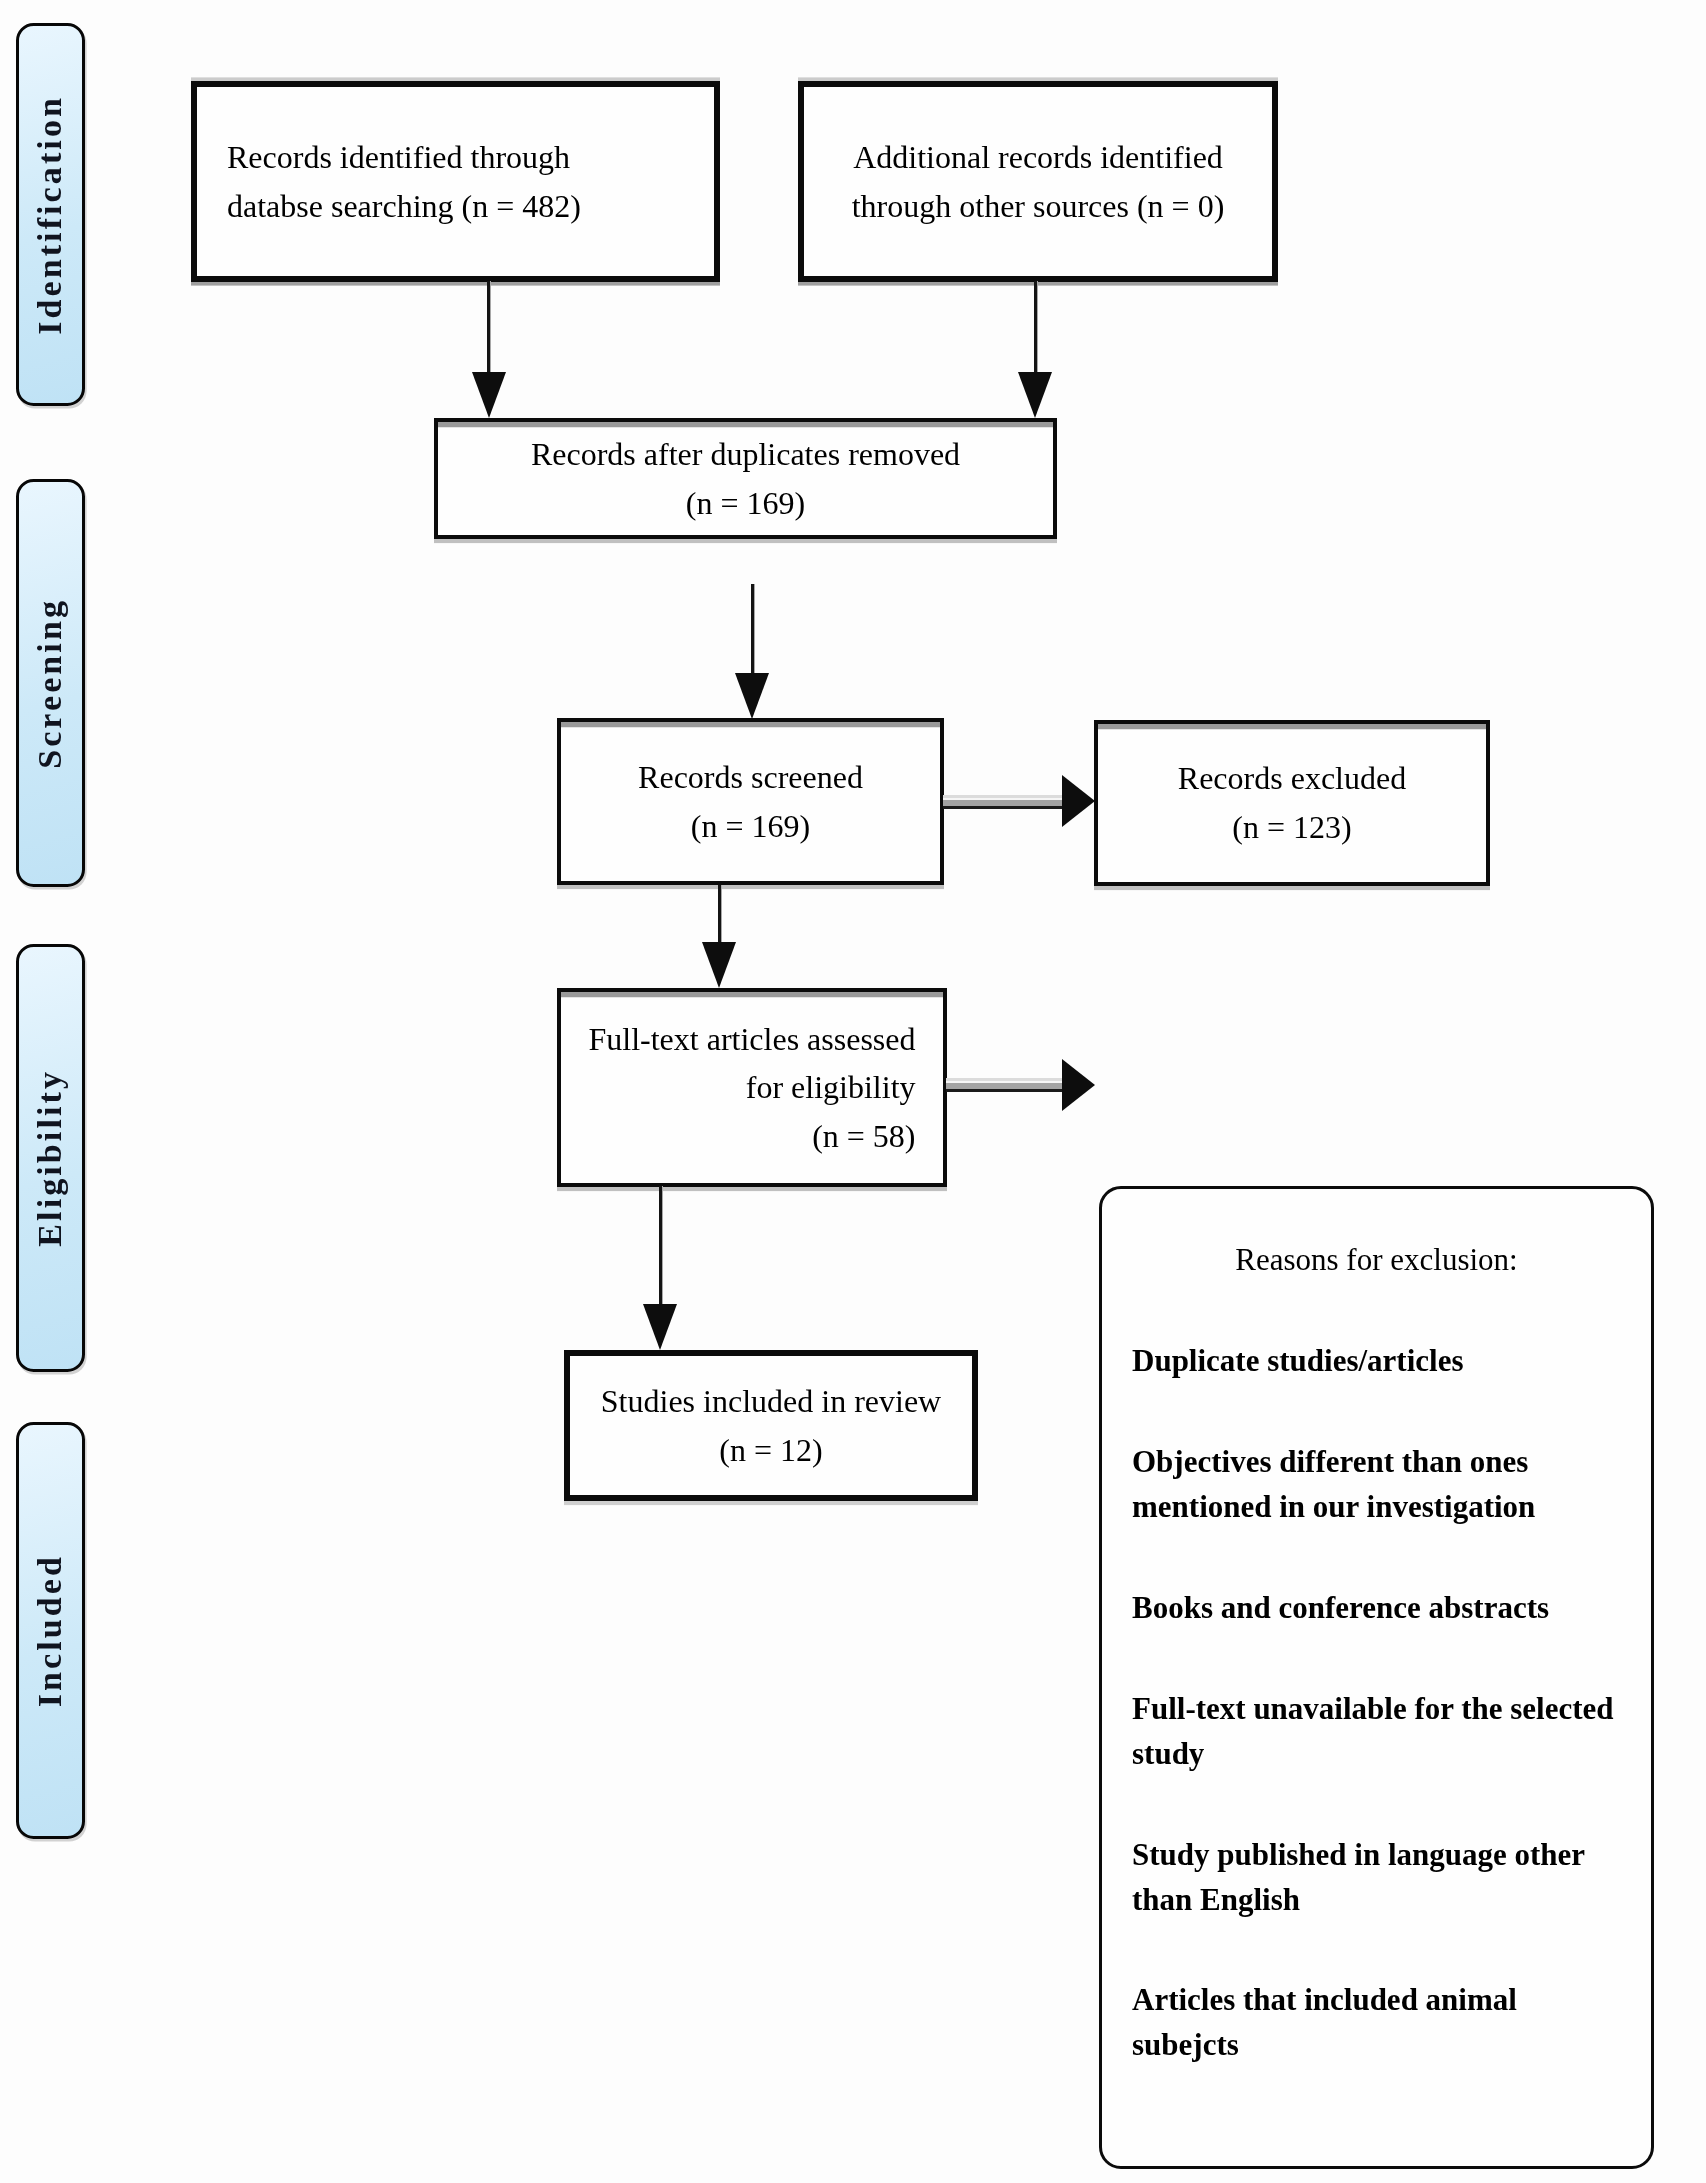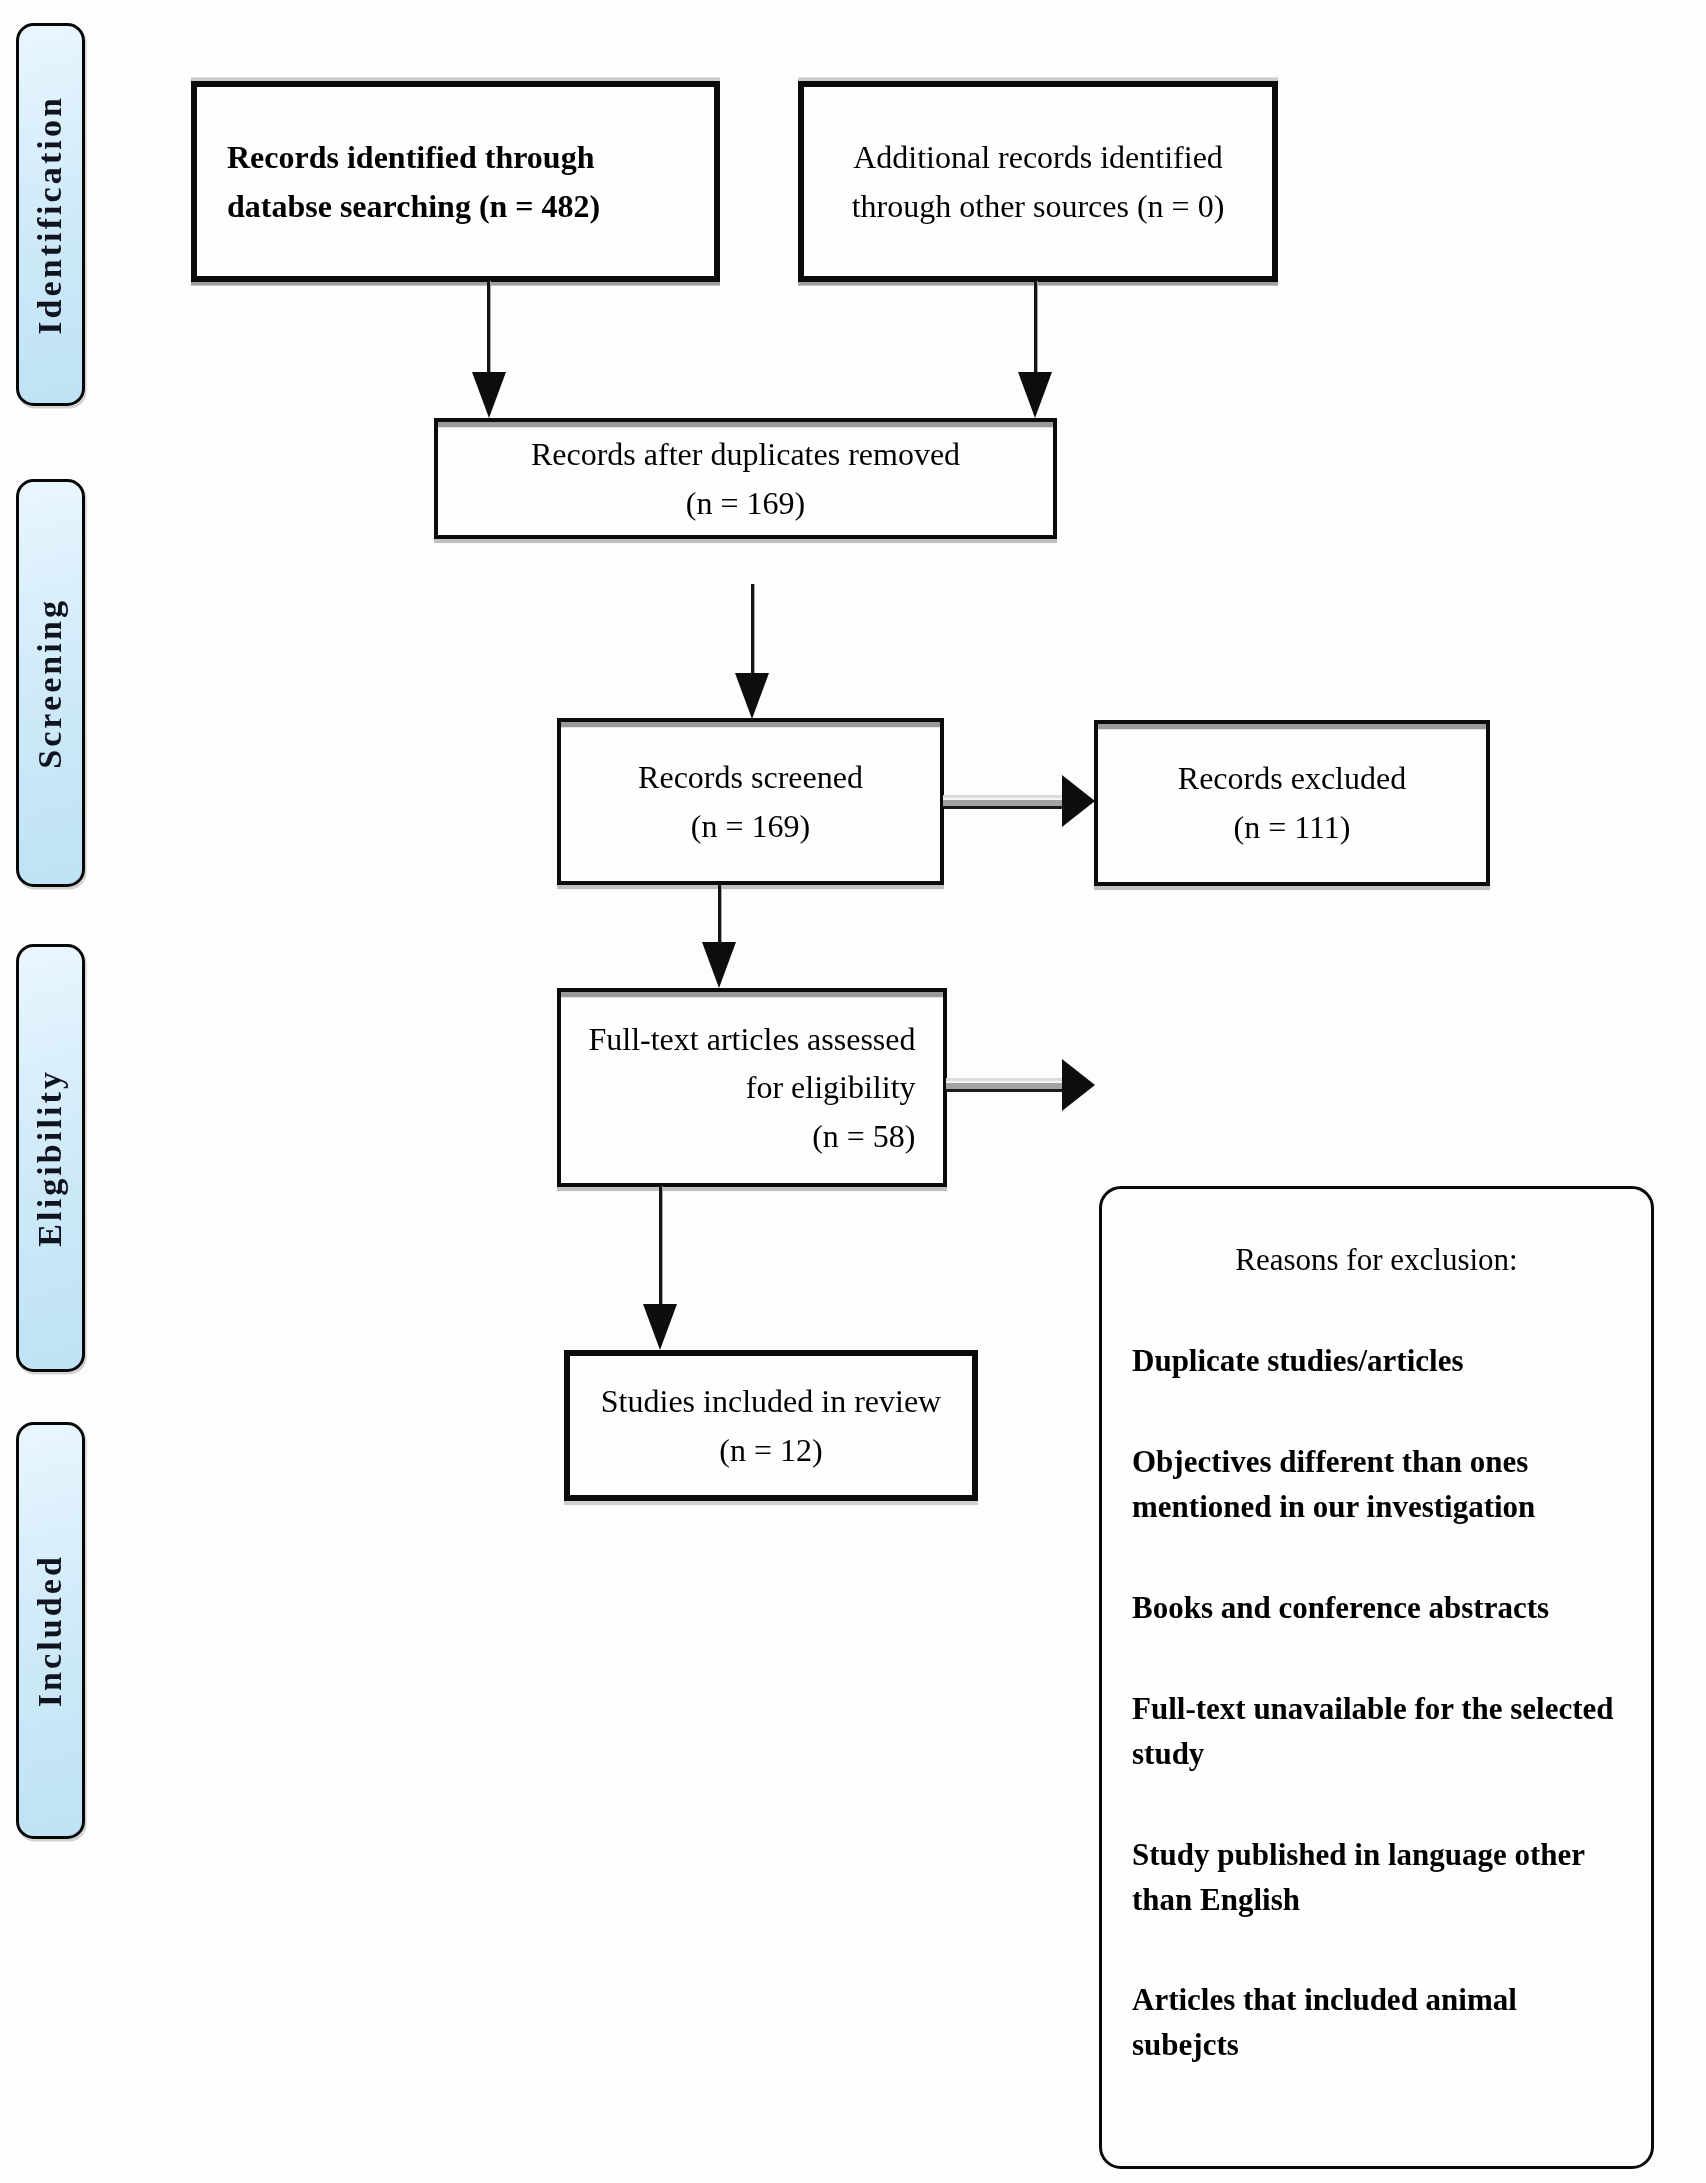--- a/index.html
+++ b/index.html
@@ -68,21 +68,21 @@
   <div class="stage" style="top:479px;height:408px;">
     <span>Screening</span>
   </div>
   <div class="stage" style="top:944px;height:428px;">
     <span>Eligibility</span>
   </div>
   <div class="stage" style="top:1422px;height:417px;">
     <span>Included</span>
   </div>
 
-  <div class="fbox thick hl12 leftpad" style="left:191px;top:81px;width:529px;height:201px;font-weight:bold;">
+  <div class="fbox thick hl12 leftpad" style="left:191px;top:81px;width:529px;height:201px;">
     <span>Records identified through
 databse searching (n = 482)</span>
   </div>
   <div class="fbox thick hl12" style="left:798px;top:81px;width:480px;height:201px;">
     <span>Additional records identified
 through other sources (n = 0)</span>
   </div>
 
   <div class="vline" style="left:487px;top:281px;height:98px;"></div>
   <div class="vhead" style="left:472px;top:372px;"></div>
@@ -96,21 +96,21 @@
 
   <div class="vline" style="left:751px;top:584px;height:92px;"></div>
   <div class="vhead" style="left:735px;top:673px;"></div>
 
   <div class="fbox band" style="left:557px;top:718px;width:387px;height:167px;">
     <span>Records screened
 (n = 169)</span>
   </div>
   <div class="fbox band" style="left:1094px;top:720px;width:396px;height:166px;">
     <span>Records excluded
-(n = 111)</span>
+(n = 123)</span>
   </div>
 
   <div class="hshaft" style="left:943px;top:795px;width:124px;"></div>
   <div class="hhead" style="left:1062px;top:775px;"></div>
 
   <div class="vline" style="left:718px;top:885px;height:61px;"></div>
   <div class="vhead" style="left:702px;top:942px;"></div>
 
   <div class="fbox band" style="left:557px;top:988px;width:390px;height:199px;text-align:right;">
     <span>Full-text articles assessed

